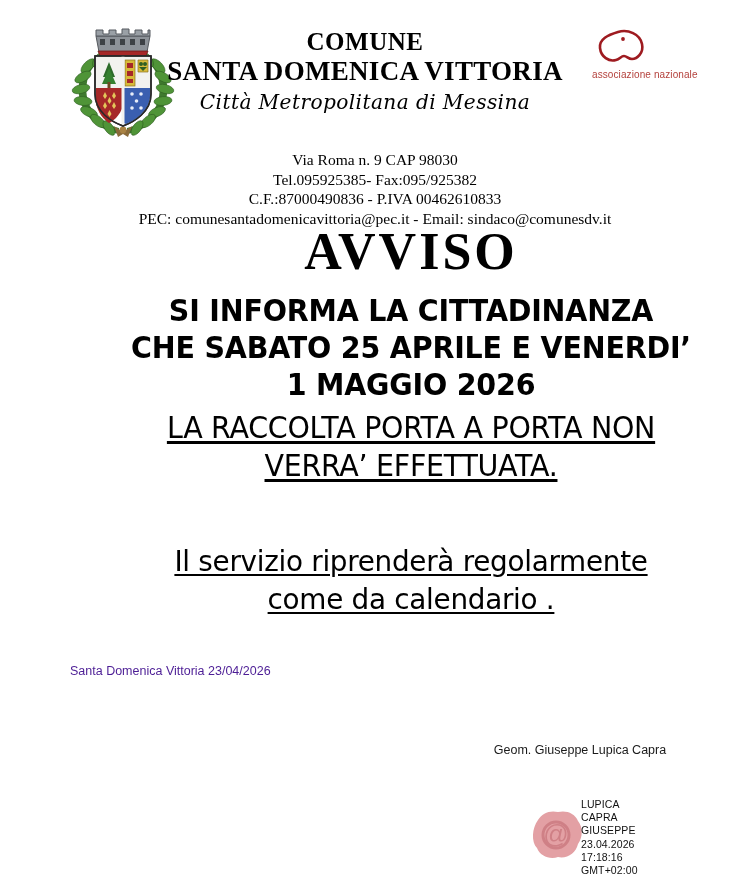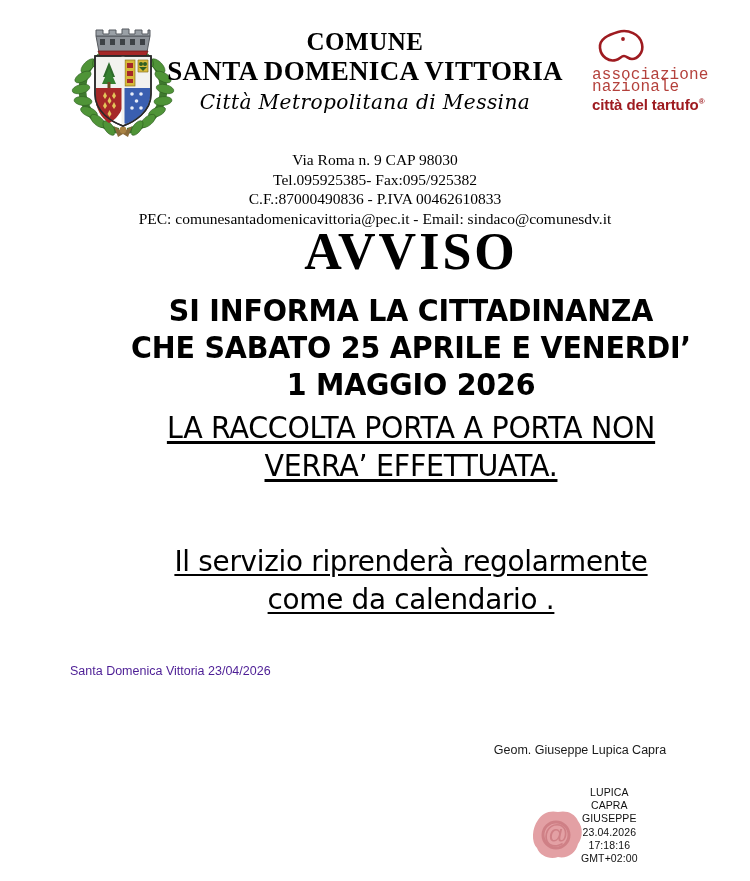--- a/index.html
+++ b/index.html
@@ -36,26 +36,25 @@
     top: 26px;
     width: 150px;
     text-align: left;
   }
   .truffle-mark {
     width: 150px;
     height: 44px;
     display: block;
   }
   .truffle-line1 {
-    font-size: 16px;
+    font-size: 10px;
     color: #b4413c;
     letter-spacing: 0.1px;
     line-height: 12px;
     margin-top: -1px;
-    font-family: Liberation Mono, monospace;
   }
   .truffle-line2 {
     font-size: 15px;
     font-weight: bold;
     color: #9e1b20;
     letter-spacing: -0.1px;
     line-height: 17px;
   }
   .truffle-line2 sup {
     font-size: 8px;
@@ -188,25 +187,25 @@
   .seal {
     position: absolute;
     left: 0;
     top: 26px;
     width: 58px;
     height: 54px;
   }
   .sig-text {
     position: absolute;
     left: 53px;
-    top: 4px;
+    top: 16px;
     font-size: 10.5px;
     line-height: 13.2px;
     color: #111111;
-    text-align: center;
+    text-align: left;
     letter-spacing: 0.1px;
   }
 </style>
 </head>
 <body>
 
 <div class="header">
 
   <div class="crest">
     <svg viewBox="0 0 122 120" width="122" height="120">
@@ -303,21 +302,20 @@
     <div class="comune-name">SANTA DOMENICA VITTORIA</div>
     <div class="citta-metro">Città Metropolitana di Messina</div>
   </div>
 
   <div class="truffle-logo">
     <svg class="truffle-mark" viewBox="0 0 150 44">
       <path d="M26 6 C36 3 48 8 50 18 C52 27 45 33 40 33 C36 33 35 30 32 30 C29 30 28 33 24 34 C17 36 9 31 8 22 C7 13 16 9 26 6 Z" fill="none" stroke="#9e1b20" stroke-width="2.6" stroke-linejoin="round"></path>
       <circle cx="31" cy="13" r="1.9" fill="#9e1b20"></circle>
     </svg>
     <div class="truffle-line1">associazione nazionale</div>
-    <div class="truffle-line2"><span>città del tartufo</span><sup>®</sup></div>
   </div>
 
   <div class="contact-block">
     <div>Via Roma n. 9 CAP 98030</div>
     <div>Tel.095925385- Fax:095/925382</div>
     <div>C.F.:87000490836 - P.IVA 00462610833</div>
     <div>PEC: comunesantadomenicavittoria@pec.it - Email: sindaco@comunesdv.it</div>
   </div>
 </div>
 

